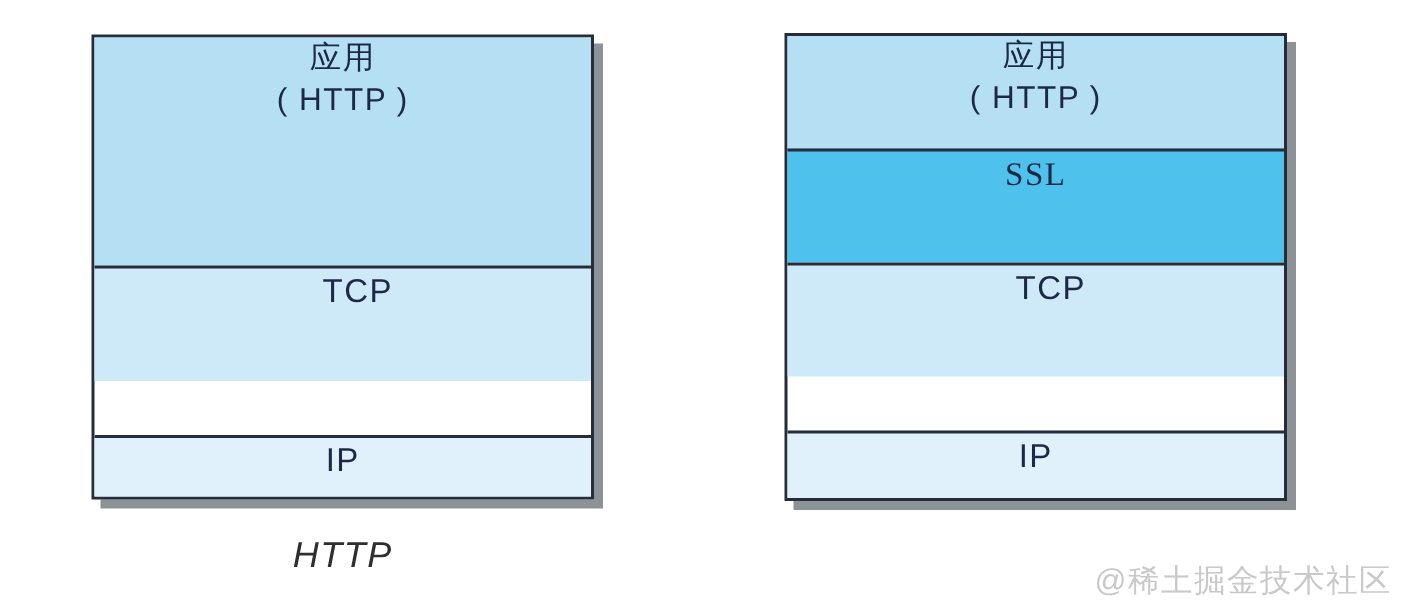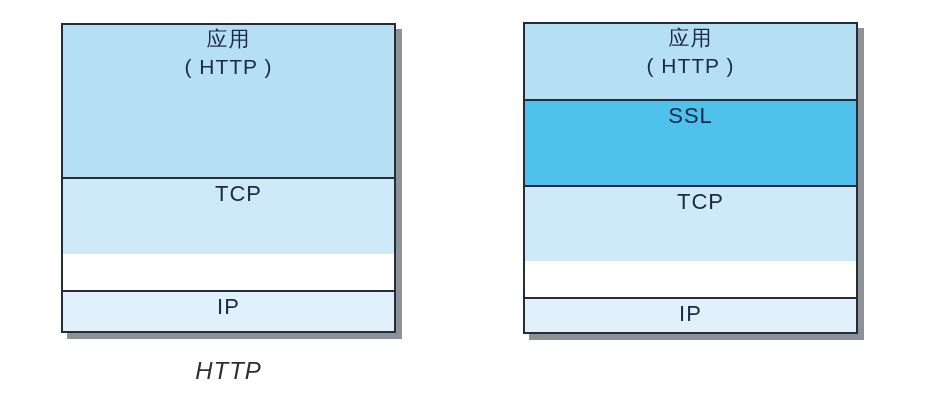--- a/index.html
+++ b/index.html
@@ -43,21 +43,21 @@
   .layer-app { background: var(--app-layer, #b5e0f4); font-size: 21px; }
   .layer-ssl { background: var(--ssl-layer, #4ec1ec); }
   .layer-tcp { background: var(--tcp-layer, #cee9f8); padding-left: 20px; }
   .layer-ip  { background: var(--ip-layer,  #e1f1fb); margin-top: 36px; }
 
   .stack-http  .layer-app { height: 152px; }
   .stack-http  .layer-tcp { height: 77px; }
   .stack-http  .layer-ip  { flex: 1; }
 
   .stack-https .layer-app { height: 75px; }
-  .stack-https .layer-ssl { height: 86px; }
+  .stack-https .layer-ssl { height: 76px; font-family: Liberation Serif, serif; }
   .stack-https .layer-tcp { height: 76px; }
   .stack-https .layer-ip  { flex: 1; }
 
   .caption {
     position: absolute;
     width: 335px;
     text-align: center;
     font-size: 24px;
     letter-spacing: 1px;
     color: var(--caption-text, #2e2e2e);
@@ -103,14 +103,15 @@
       <span>SSL</span>
     </div>
     <div class="layer layer-tcp">
       <span>TCP</span>
     </div>
     <div class="layer layer-ip">
       <span>IP</span>
     </div>
   </div>
 
+  <div class="watermark">@稀土掘金技术社区</div>
 
 </div>
 
 </body></html>

